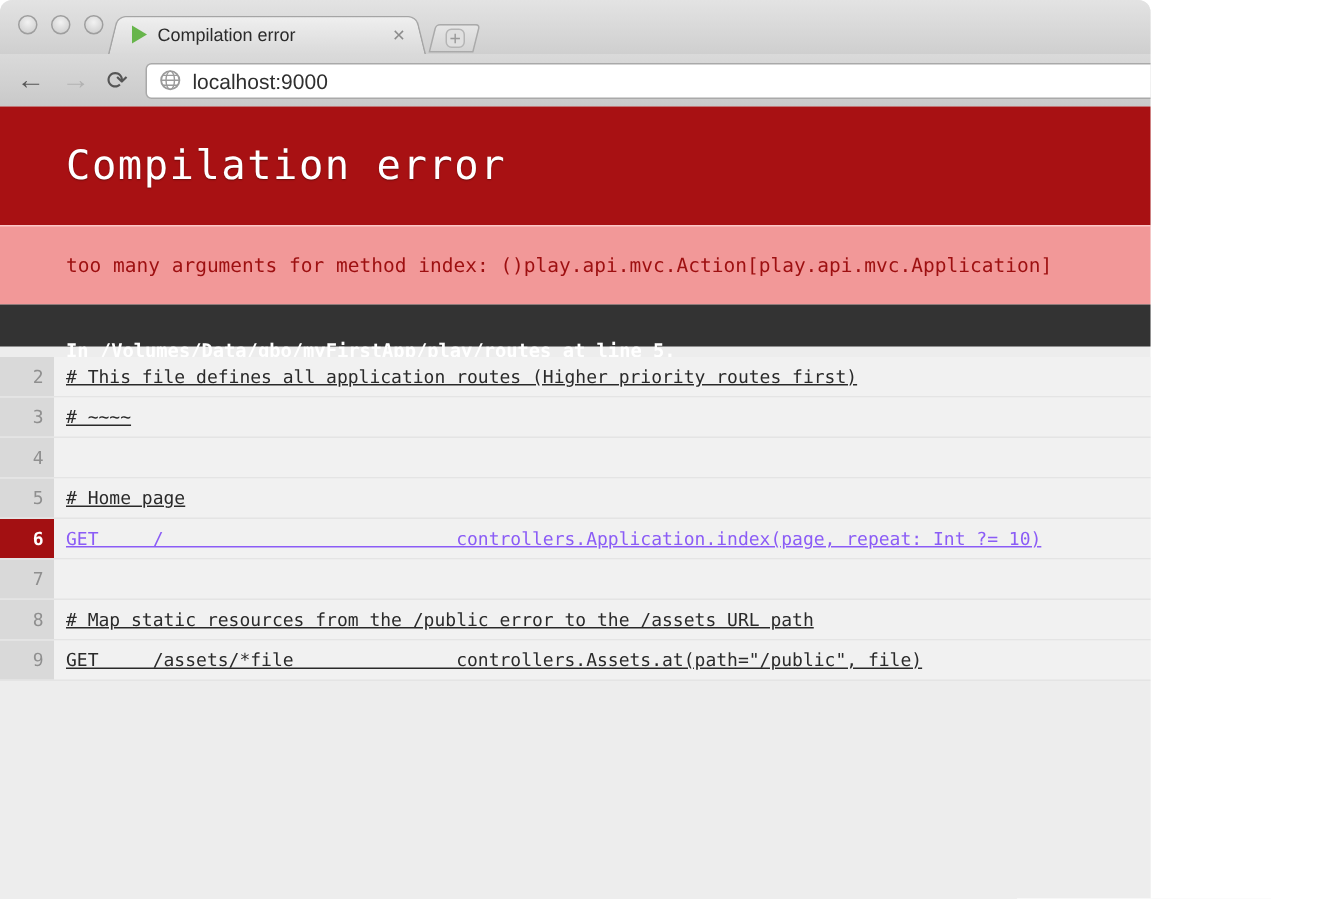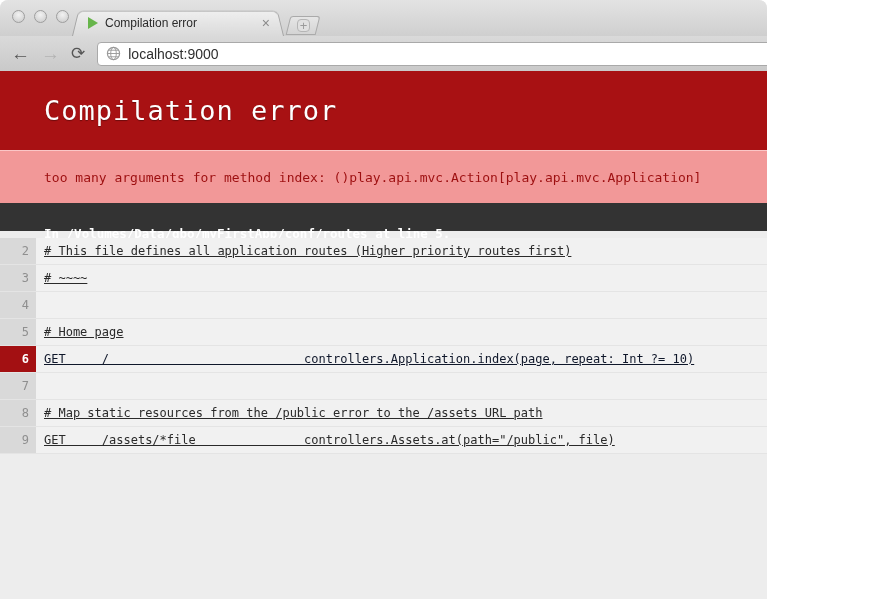--- a/index.html
+++ b/index.html
@@ -79,21 +79,21 @@
 
   .listing{position:absolute;left:0;top:238px;width:890px;}
   .code-row{display:flex;height:27px;background:#f1f1f1;
             border-bottom:1px solid #e4e4e4;}
   .gutter{flex:none;width:36px;background:#d9d9d9;color:#8f8f8f;
             font-family:"DejaVu Sans Mono","Liberation Mono",monospace;
             font-size:12px;line-height:26px;text-align:right;padding-right:7px;}
   .code{flex:1;margin:0;padding:0 0 0 8px;font-family:"DejaVu Sans Mono","Liberation Mono",monospace;
             font-size:12px;line-height:26px;color:#2a2a2a;white-space:pre;overflow:hidden;text-decoration:underline;}
   .code-row.error .gutter{background:#a31012;color:#ffffff;font-weight:bold;}
-  .code-row.error .code{color:#0f172a;}
+  .code-row.error .code{color:#8b5cf6;}
 
   .page-rest{position:absolute;left:0;top:454px;width:890px;height:145px;background:#ededed;}
   .grip{position:absolute;right:5px;bottom:5px;width:15px;height:15px;
         background:repeating-linear-gradient(135deg,transparent 0 3px,#aeaeae 3px 4px);
         clip-path:polygon(100% 0,100% 100%,0 100%);}
 </style>
 </head>
 <body>
 
 <div class="window">
@@ -142,21 +142,21 @@
   <div class="red-header">
     <h1>Compilation error</h1>
   </div>
 
   <div class="message-bar">
     <span>too many arguments for method index: ()play.api.mvc.Action[play.api.mvc.Application]</span>
   </div>
 
   <div class="location-bar">
     <span class="loc">In </span>
-      <span class="loc" style="margin-left:0">/Volumes/Data/gbo/myFirstApp/conf/routes</span>
+      <span class="loc" style="margin-left:0">/Volumes/Data/gbo/myFirstApp/play/routes</span>
       <span class="loc" style="margin-left:0"> at line 5.</span>
   </div>
 
   <div class="listing">
       <div class="code-row">
         <div class="gutter">2</div>
         <pre class="code"># This file defines all application routes (Higher priority routes first)</pre>
       </div>
       <div class="code-row">
         <div class="gutter">3</div>

